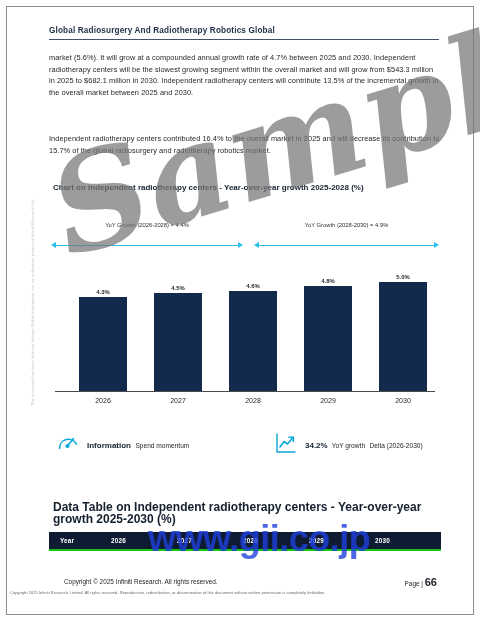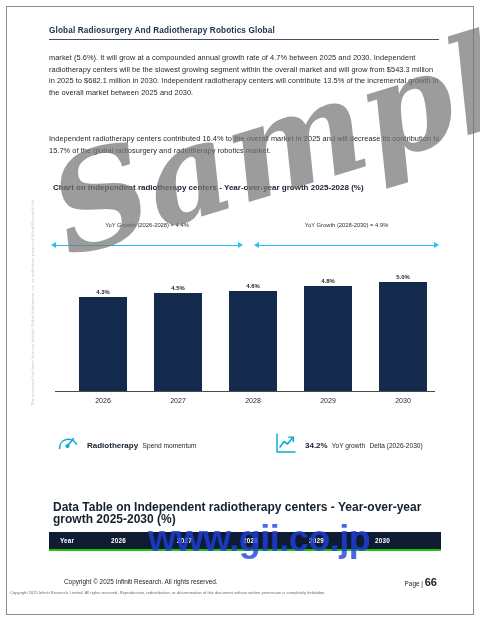--- a/index.html
+++ b/index.html
@@ -255,21 +255,21 @@
 
     <div class="info-card" id="card-1">
       <span class="info-icon">
         <svg viewBox="0 0 24 24" width="24" height="24" fill="none" stroke="#0aa9d8" stroke-width="1.6" stroke-linecap="round">
           <path d="M3.5 17.5 A9 9 0 0 1 20.5 13.2"></path>
           <circle cx="11.5" cy="15" r="2.1" fill="#0aa9d8" stroke="none"></circle>
           <path d="M12.6 13.4 L17.5 7.6"></path>
         </svg>
       </span>
       <span class="info-text">
-        <span class="line1">Radiotherapy</span>
+        <span class="line1">Information</span>
         <span class="line2">Spend momentum</span>
       </span>
     </div>
 
     <div class="info-card" id="card-2">
       <span class="info-icon">
         <svg viewBox="0 0 24 24" width="24" height="24" fill="none" stroke="#0aa9d8" stroke-width="1.6" stroke-linecap="round" stroke-linejoin="round">
           <path d="M3 3 L3 21 L21 21" stroke-width="1.4"></path>
           <path d="M6 16 L10 10.5 L13.5 13 L19 6.5"></path>
           <path d="M15 6.2 L19.4 6.2 L19.4 10.4"></path>

